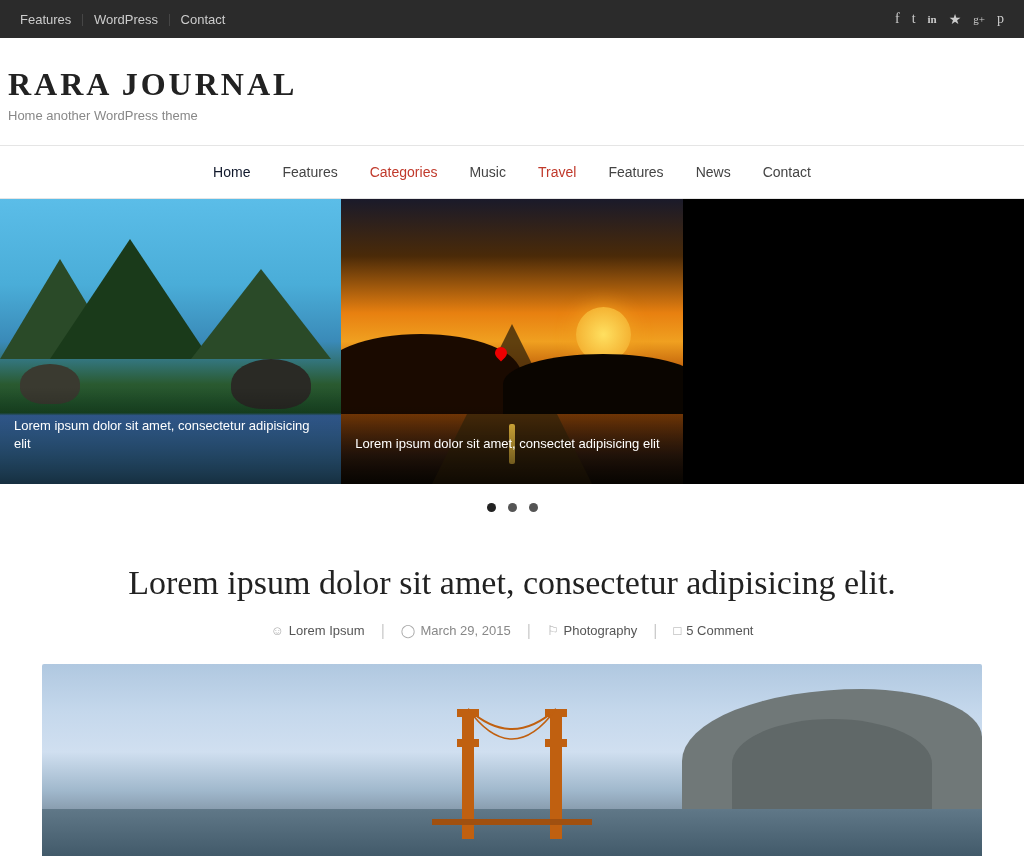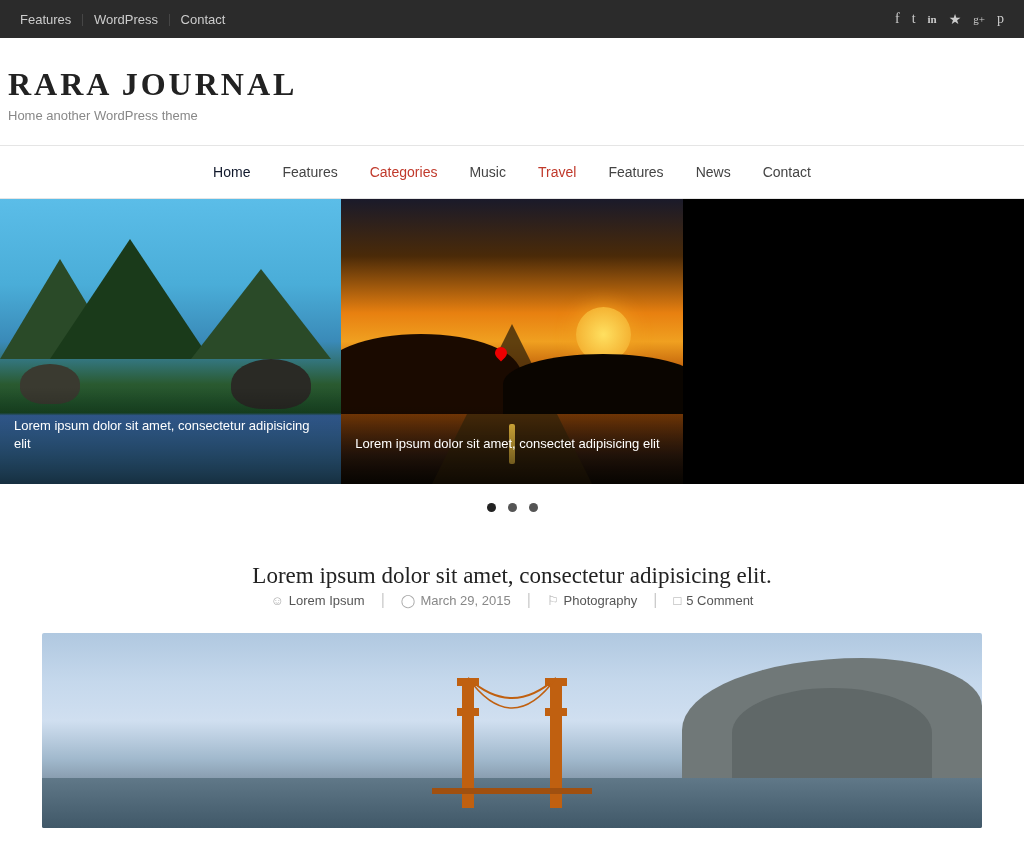--- a/index.html
+++ b/index.html
@@ -141,26 +141,26 @@
     }
 
     
     .post-section {
       max-width: 980px;
       margin: 0 auto;
       padding: 30px 20px 20px;
     }
     .post-title {
       font-family: Georgia, serif;
-      font-size: 23px;
+      font-size: 34px;
       font-weight: normal;
       color: #222;
       text-align: center;
       line-height: 1.35;
-      margin-bottom: 0;
+      margin-bottom: 16px;
     }
     .post-meta {
       display: flex;
       align-items: center;
       justify-content: center;
       gap: 0;
       font-family: Arial, sans-serif;
       font-size: 13px;
       color: #888;
       margin-bottom: 24px;

